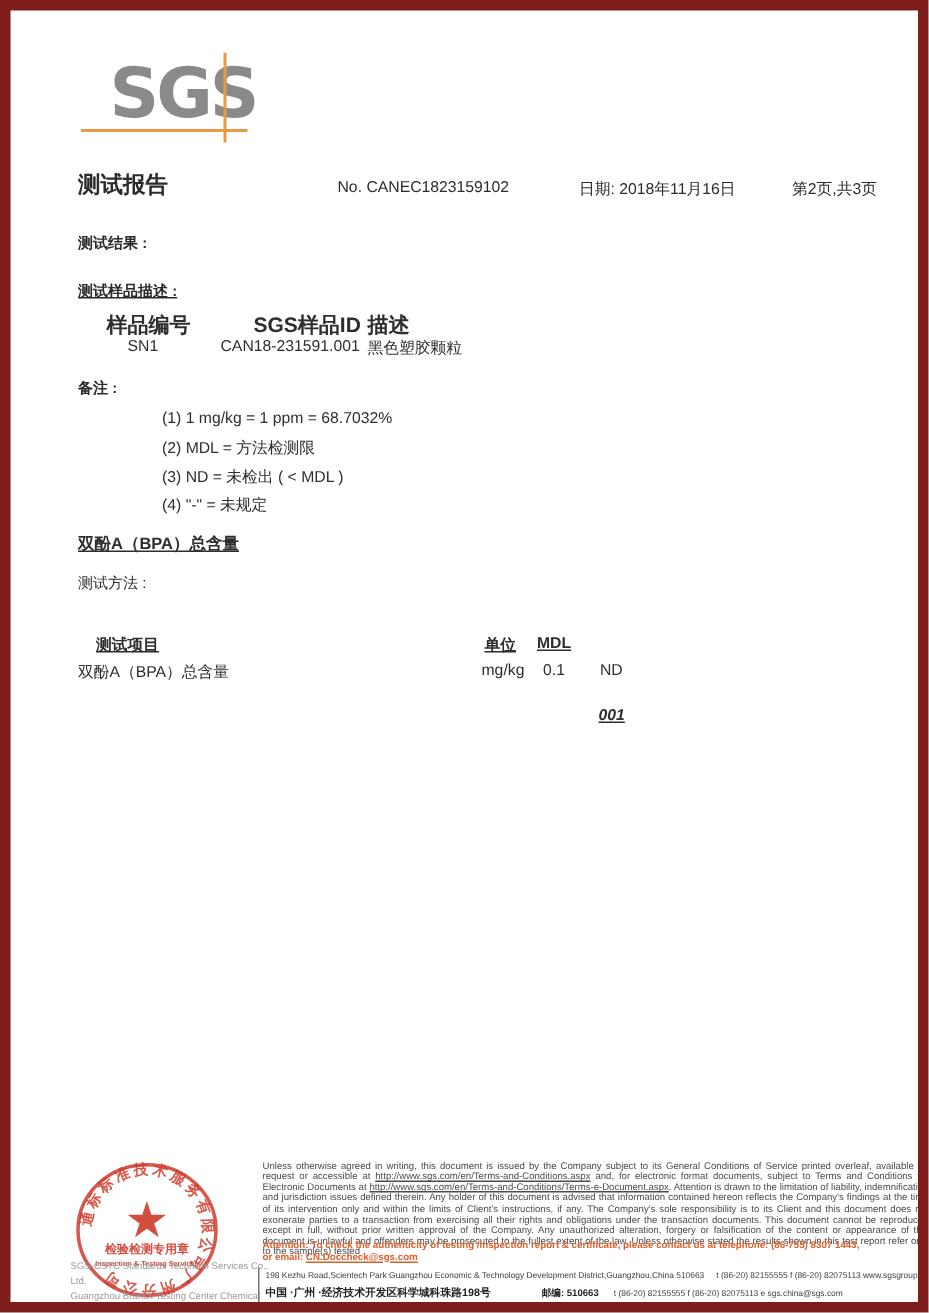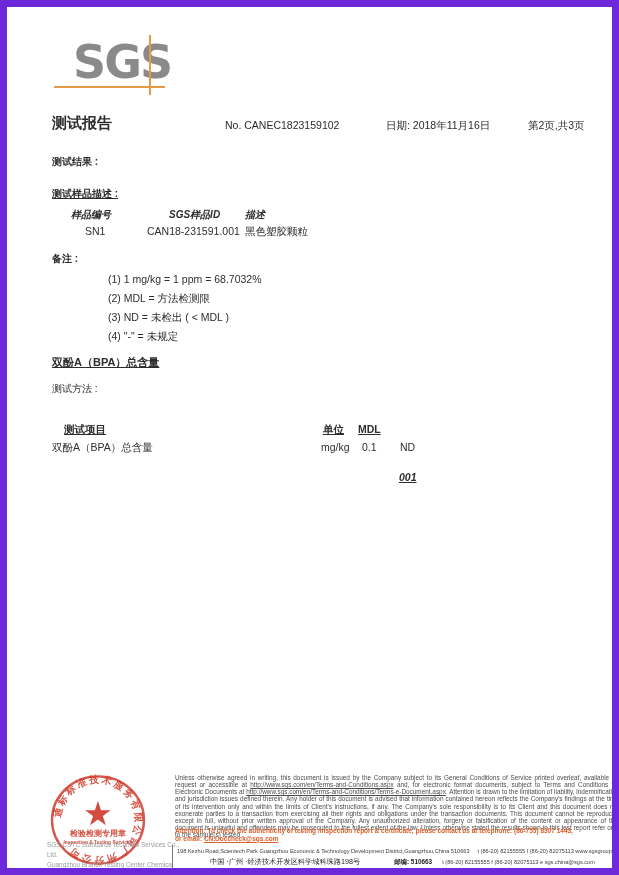--- a/index.html
+++ b/index.html
@@ -1,49 +1,49 @@
 <!DOCTYPE html>
 <html><head>
 <meta charset="utf-8">
 <style>
   html,body{margin:0;padding:0;background:#8f8f8f;font-family:"Liberation Sans","DejaVu Sans",sans-serif;}
-  .canvas{position:relative;width:619px;height:875px;background:#fff;border:7px solid #6d28d9;box-sizing:border-box;overflow:hidden;color:#2e2e2e;}
+  .canvas{position:relative;width:619px;height:875px;background:#fff;border:7px solid #7f1d1d;box-sizing:border-box;overflow:hidden;color:#2e2e2e;}
   .abs{position:absolute;}
 
   
   .logo-text{font-weight:bold;font-size:46px;letter-spacing:-2px;color:#8a8a8a;line-height:1;font-family:"DejaVu Sans","Liberation Sans",sans-serif;}
   .logo-vline{width:2px;background:#e79a43;}
   .logo-hline{height:2px;background:#e79a43;}
 
   
   .doc-title{font-size:15px;font-weight:bold;color:#2b2b2b;}
   .meta{font-size:10.5px;color:#2b2b2b;}
 
   .label{font-size:10px;font-weight:bold;color:#2b2b2b;}
   .label.u{text-decoration:underline;}
-  .cell-h{font-size:10px;font-weight:bold;font-style:italic;}
+  .cell-h{font-size:14px;font-weight:bold;}
   .cell-v{font-size:10.5px;}
   .note{font-size:10.5px;}
 
   .sec-head{font-size:11px;font-weight:bold;text-decoration:underline;}
   .method-par{font-size:10.5px;line-height:19.5px;width:448px;}
 
   .tbl-h{font-size:10.5px;font-weight:bold;text-decoration:underline;}
   .tbl-h.it{font-style:italic;margin-top:48px;}
   .tbl-v{font-size:10.5px;}
 
   
   .legal{font-size:6.4px;line-height:7.15px;text-align:justify;color:#4c4c4c;width:444px;}
   .legal .lurl{text-decoration:underline;}
   .attn{font-size:6.5px;line-height:7.6px;font-weight:bold;color:#dd5f28;width:444px;}
   .attn .email{text-decoration:underline;}
   .addr-row{display:flex;align-items:baseline;white-space:nowrap;}
   .addr-en{font-size:5.6px;color:#3d3d3d;}
   .addr-en-contact{font-size:5.6px;color:#3d3d3d;margin-left:8px;}
-  .addr-cn{font-size:7.2px;color:#1f1f1f;font-weight:normal;margin-left:33px;}
+  .addr-cn{font-size:7.2px;color:#1f1f1f;font-weight:bold;}
   .addr-cn-postal{font-size:6.4px;color:#1f1f1f;font-weight:bold;margin-left:34px;}
   .addr-cn-contact{font-size:5.6px;color:#3d3d3d;margin-left:10px;}
   .v-divider{width:1px;background:#777;}
   .footer-rule{height:2px;background:#c96f2f;}
   .member{font-size:8.5px;color:#2b2b2b;text-align:right;width:260px;}
 
   .stamp-company{font-size:6.4px;line-height:10px;color:#9b9b9b;width:140px;}
 </style>
 </head>
 <body>

